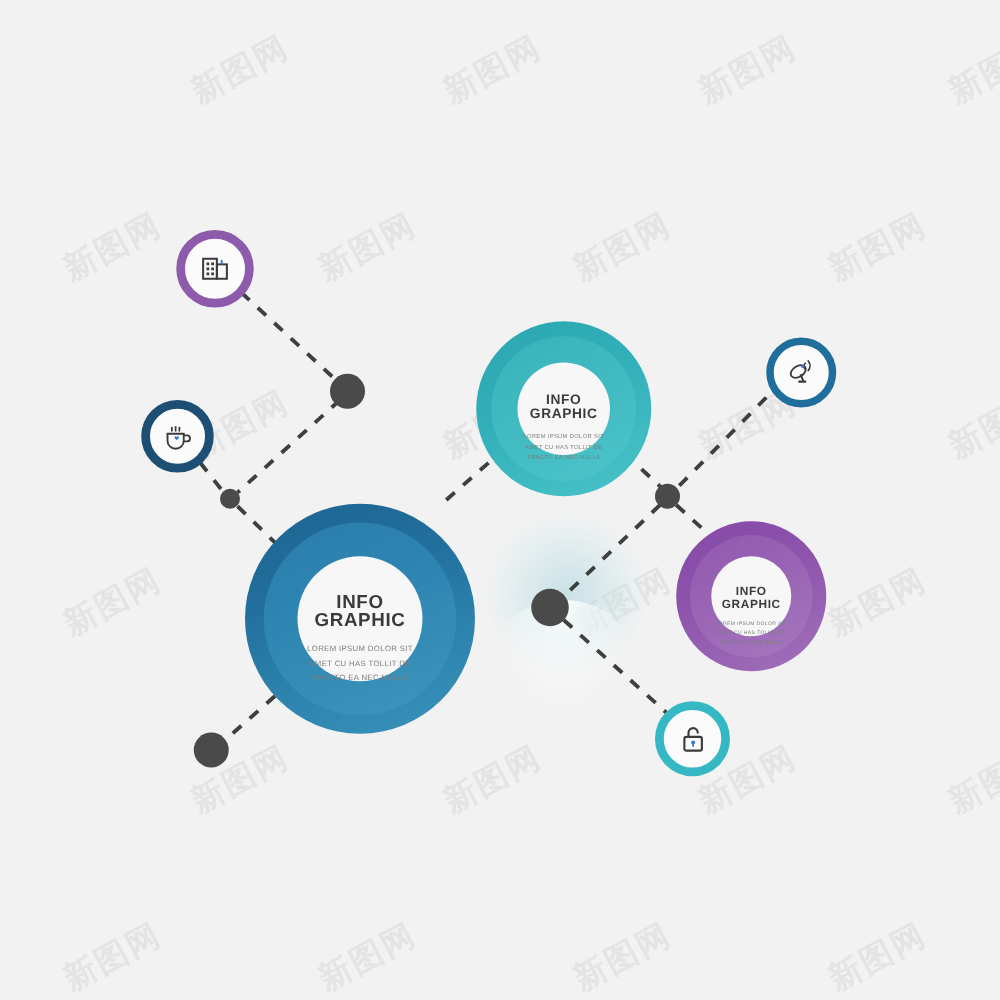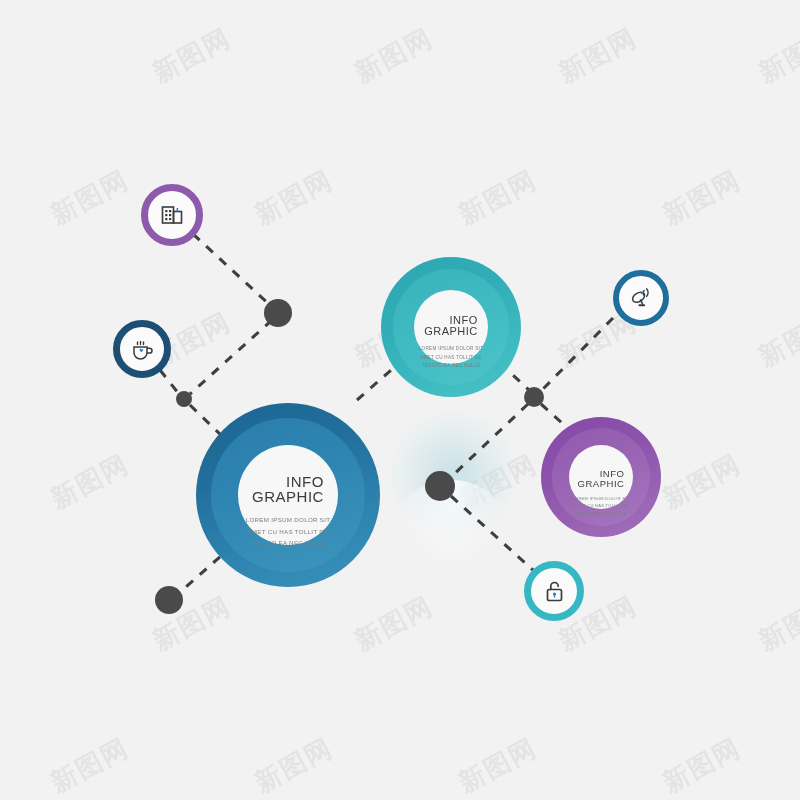--- a/index.html
+++ b/index.html
@@ -61,22 +61,22 @@
     border-radius: 50%;
     background: #f7f7f7;
     display: flex;
     flex-direction: column;
     align-items: center;
     justify-content: center;
     box-sizing: border-box;
   }
   .info-title {
     color: #3b3b3b;
-    font-weight: normal;
-    text-align: right;
+    font-weight: bold;
+    text-align: center;
     line-height: 1.05;
     letter-spacing: 0.5px;
     margin-top: 32px;
   }
   .rule {
     background: #4a4a4a;
     border-radius: 1px;
   }
   .info-body {
     color: #7d7d7d;

